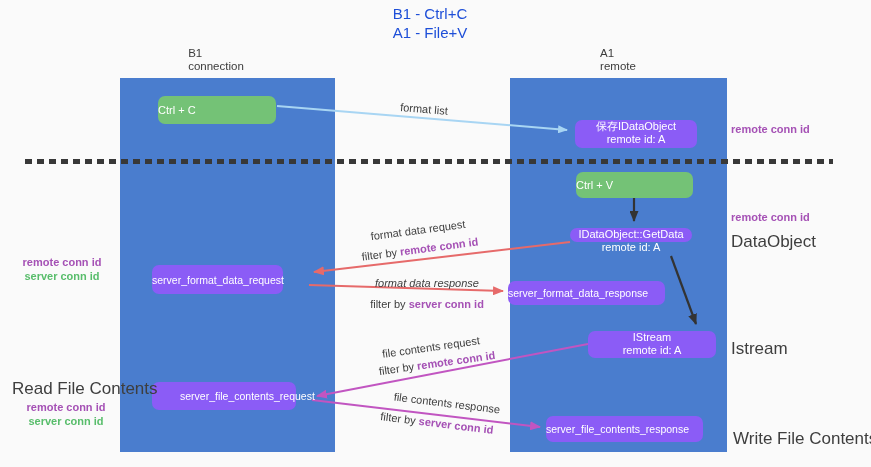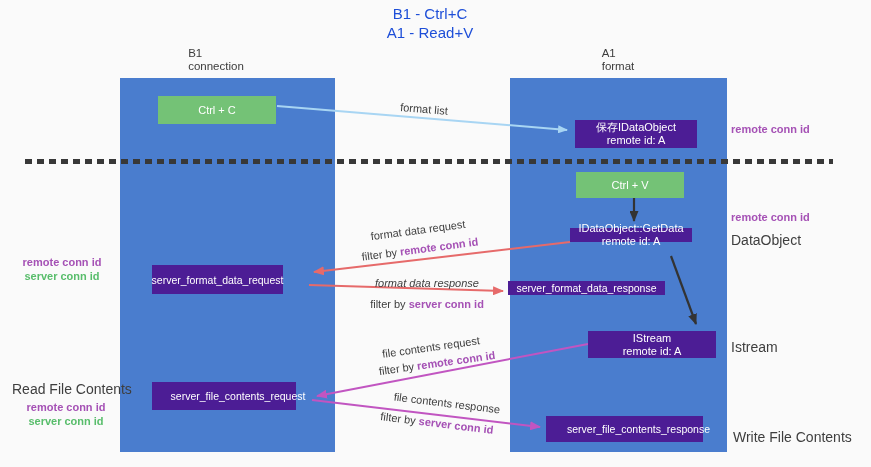--- a/index.html
+++ b/index.html
@@ -35,60 +35,60 @@
 
   #dash-sep {
     position:absolute; left:25px; top:159px; width:808px; height:5px; z-index:3;
     background:repeating-linear-gradient(90deg,#383838 0 7px,transparent 7px 12px);
   }
 
   svg.arrows { position:absolute; inset:0; z-index:2; pointer-events:none; }
 
   .box {
     position:absolute; z-index:3;
-    display:flex; align-items:center; justify-content:center;
-    color:#fff; text-align:center;
+    display:flex; align-items:center; 
+    color:#fff; text-align:center;border-radius:7px;
   }
   .box.green  { background:#74c276; font-size:11px; }
-  .box.orange { background:#4c1d95; }
+  .box.orange { background:#8b5cf6; }
   .box.single { font-size:10.5px; white-space:nowrap; }
   .box.two-line { flex-direction:column; font-size:11px; line-height:13px; }
 
   .lbl {
     position:absolute; z-index:3; font-size:11px; color:#3e3e3e; white-space:nowrap;
   }
   .lbl.ctr { transform:translate(-50%,-50%); }
   .hl-purple { color:#a551b5; font-weight:bold; }
   .hl-green  { color:#58bd6b; font-weight:bold; }
   .side-bold { font-weight:bold; font-size:11px; white-space:nowrap; }
-  .side-plain { font-size:14px; color:#3e3e3e; white-space:nowrap; }
+  .side-plain { font-size:17px; color:#3e3e3e; white-space:nowrap; }
 
   .left-group { position:absolute; z-index:3; text-align:center; }
   .left-group div { line-height:14px; }
 </style>
 </head>
 <body>
 
 <div id="stage">
 
   <div class="lane" id="lane-left"></div>
   <div class="lane" id="lane-right"></div>
 
   <div id="title">
     <div>B1 - Ctrl+C</div>
-    <div>A1 - Read+V</div>
+    <div>A1 - File+V</div>
   </div>
 
   <div class="lane-header" id="hdr-left">
     <div>B1</div>
     <div>connection</div>
   </div>
   <div class="lane-header" id="hdr-right">
     <div>A1</div>
-    <div>format</div>
+    <div>remote</div>
   </div>
 
   <div id="dash-sep"></div>
 
   <svg class="arrows" width="871" height="467" viewBox="0 0 871 467">
     <defs>
       <marker id="m-blue" markerUnits="userSpaceOnUse" markerWidth="10" markerHeight="8" refX="9" refY="4" orient="auto">
           <path d="M0,0 L10,4 L0,8 z" fill="#a8d5f3"></path>
         </marker>
       <marker id="m-red" markerUnits="userSpaceOnUse" markerWidth="11" markerHeight="9" refX="10" refY="4.5" orient="auto">
@@ -112,47 +112,47 @@
 
   <div class="box green" style="left:158px; top:96px; width:118px; height:28px;">
     <span>Ctrl + C</span>
   </div>
 
   <div class="box orange two-line" style="left:575px; top:120px; width:122px; height:28px;">
     <span>保存IDataObject</span>
     <span>remote id: A</span>
   </div>
 
-  <div class="box green" style="left:576px; top:172px; width:108px; height:26px;">
+  <div class="box green" style="left:576px; top:172px; width:117px; height:26px;">
     <span>Ctrl + V</span>
   </div>
 
   <div class="box orange two-line" style="left:570px; top:228px; width:122px; height:14px;">
     <span>IDataObject::GetData</span>
     <span>remote id: A</span>
   </div>
 
   <div class="box orange single" style="left:152px; top:265px; width:131px; height:29px;">
     <span>server_format_data_request</span>
   </div>
 
-  <div class="box orange single" style="left:508px; top:281px; width:157px; height:14px;">
+  <div class="box orange single" style="left:508px; top:281px; width:157px; height:24px;">
     <span>server_format_data_response</span>
   </div>
 
   <div class="box orange two-line" style="left:588px; top:331px; width:128px; height:27px;">
     <span>IStream</span>
     <span>remote id: A</span>
   </div>
 
   <div class="box orange single" style="left:152px; top:382px; width:144px; height:28px;padding-left:28px;">
     <span>server_file_contents_request</span>
   </div>
 
-  <div class="box orange single" style="left:546px; top:416px; width:157px; height:26px;padding-left:28px;">
+  <div class="box orange single" style="left:546px; top:416px; width:157px; height:26px;">
     <span>server_file_contents_response</span>
   </div>
 
   <div class="lbl ctr" style="left:424px; top:109px; transform:translate(-50%,-50%) rotate(4.5deg);">format list</div>
 
   <div class="lbl ctr" style="left:418px; top:230px; transform:translate(-50%,-50%) rotate(-7.5deg);">format data request</div>
   <div class="lbl ctr" style="left:420px; top:249px; transform:translate(-50%,-50%) rotate(-7.5deg);">
     <span>filter by </span><span class="hl-purple">remote conn id</span>
   </div>
 

